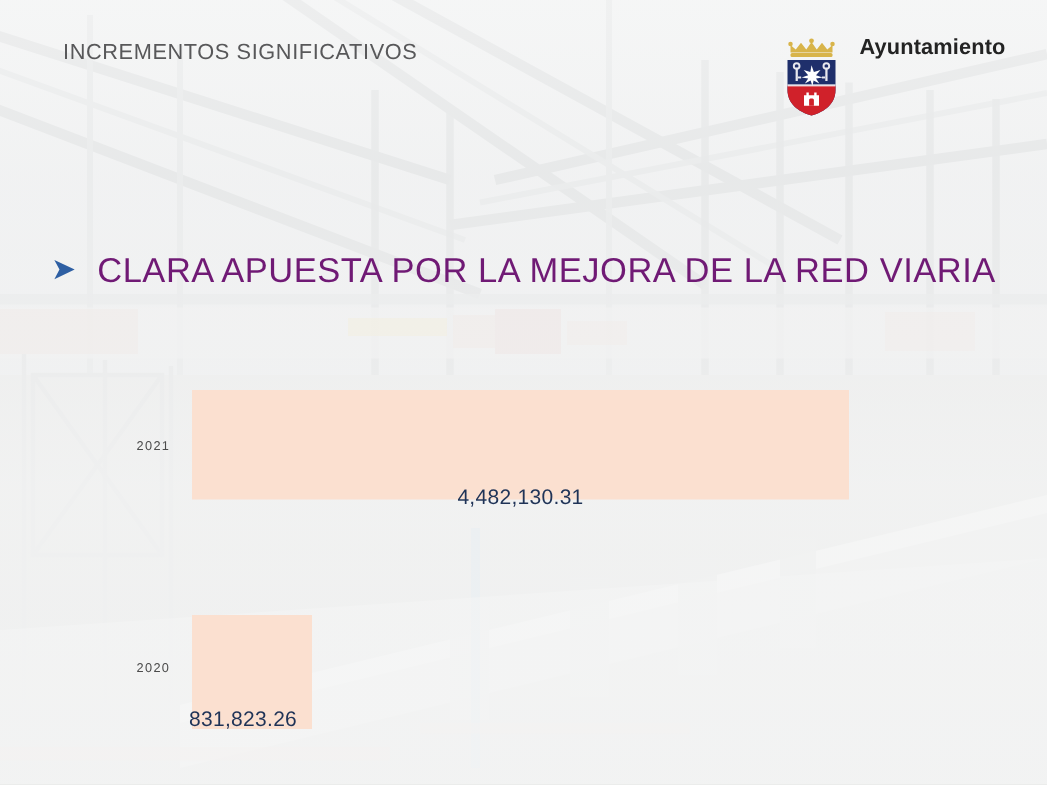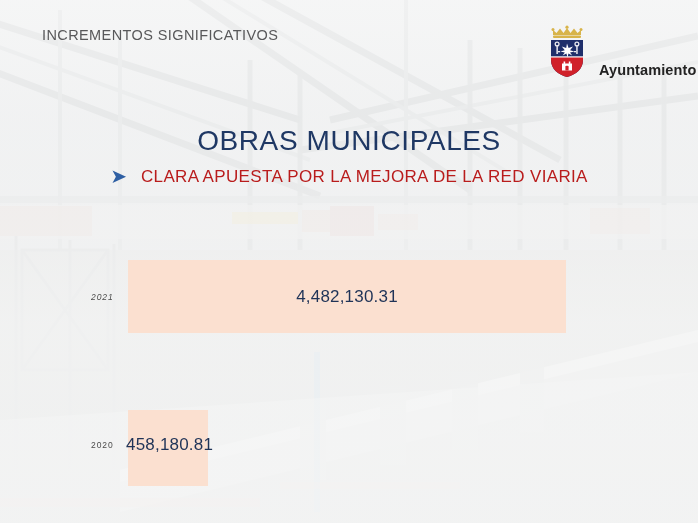--- a/index.html
+++ b/index.html
@@ -27,21 +27,21 @@
   }
 
   
   .kicker{
     position:absolute;left:42px;top:27px;
     font-size:14.5px;letter-spacing:.4px;
     color:#58585a;white-space:nowrap;
   }
 
   
-  .logo{position:absolute;left:544px;top:24px;display:flex;align-items:flex-end;gap:9px;}
+  .logo{position:absolute;left:518px;top:24px;display:flex;align-items:flex-start;gap:9px;}
   .logo-mark{width:46px;height:54px;display:block;}
   .logo-text{
     line-height:1.12;color:#232323;font-size:14.5px;font-weight:600;
     letter-spacing:.1px;white-space:nowrap;
   }
   .logo-text span{display:block;}
 
   
   .title{
     position:absolute;left:0;right:0;top:125px;text-align:center;
@@ -49,33 +49,34 @@
   }
   .subtitle-row{
     position:absolute;left:0;right:0;top:167px;
     display:flex;align-items:center;justify-content:center;
   }
   .bullet{
     color:#2e5fa3;font-size:20px;line-height:1;margin-right:14px;
     transform:translateY(-1px);
   }
   .subtitle{
-    color:#b91c1c;font-size:17px;letter-spacing:.35px;white-space:nowrap;
+    color:#701a75;font-size:23px;letter-spacing:.35px;white-space:nowrap;
   }
 
   
   .chart{position:absolute;left:0;top:0;width:698px;height:523px;}
   .bar{position:absolute;background:#fbe0d0;}
   .bar-label{
     position:absolute;color:#4b4b4b;font-size:8.5px;letter-spacing:.9px;
     white-space:nowrap;
   }
   .bar-value{
-    position:absolute;color:#1f3357;font-size:17px;white-space:nowrap;
+    position:absolute;color:#1f3357;font-size:14px;white-space:nowrap;
     letter-spacing:.2px;
+    margin-top:36px;
   }
   .bar-value.centered{text-align:center;}
 </style>
 </head>
 <body>
 
 <div id="slide">
 
   <div class="bg">
     <svg viewBox="0 0 698 523" preserveAspectRatio="none" aria-hidden="true">
@@ -199,29 +200,28 @@
           <path d="M18 46.5 L18 39.5 L19.6 39.5 L19.6 37.6 L21.2 37.6 L21.2 39.5 L24.8 39.5 L24.8 37.6 L26.4 37.6 L26.4 39.5 L28 39.5 L28 46.5 Z"></path>
           <path d="M21.4 46.5 L21.4 42.6 C21.4 41.3 24.6 41.3 24.6 42.6 L24.6 46.5 Z" fill="#d0212a"></path>
         </g>
       </svg>
     </span>
     <span class="logo-text">
       <span>Ayuntamiento</span>
     </span>
   </div>
 
-  <div class="title">OBRAS MUNICIPALES</div>
 
   <div class="subtitle-row">
     <span class="bullet">➤</span>
     <span class="subtitle">CLARA APUESTA POR LA MEJORA DE LA RED VIARIA</span>
   </div>
 
   <div class="chart" id="chart">
       <div class="bar" style="left: 128px; top: 260px; width: 438px; height: 73px; background: rgb(251, 224, 208);"></div>
-      <div class="bar-label" style="left: 91px; top: 292px; font-style: italic;">2021</div>
+      <div class="bar-label" style="left: 91px; top: 292px;">2021</div>
       <div class="bar-value centered" style="left: 128px; top: 287px; width: 438px; color: rgb(31, 51, 87);">4,482,130.31</div>
       <div class="bar" style="left: 128px; top: 410px; width: 80px; height: 76px; background: rgb(251, 224, 208);"></div>
       <div class="bar-label" style="left: 91px; top: 440px; text-align: right;">2020</div>
-      <div class="bar-value" style="left: 126px; top: 435px; width: 160px; color: rgb(31, 51, 87);">458,180.81</div>
+      <div class="bar-value" style="left: 126px; top: 435px; width: 160px; color: rgb(31, 51, 87);">831,823.26</div>
     </div>
 
 </div>
 
 </body></html>

